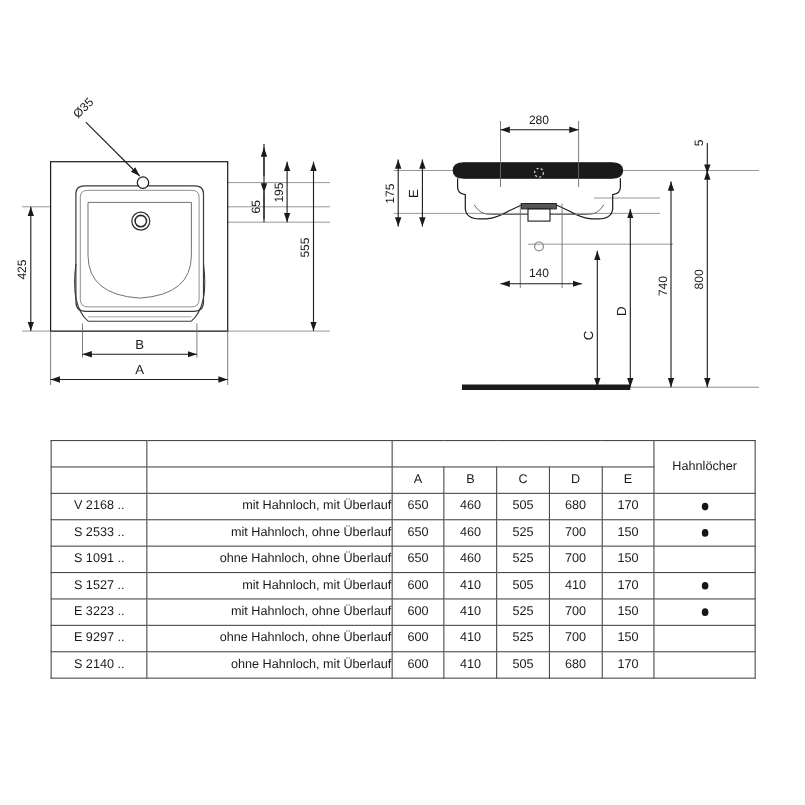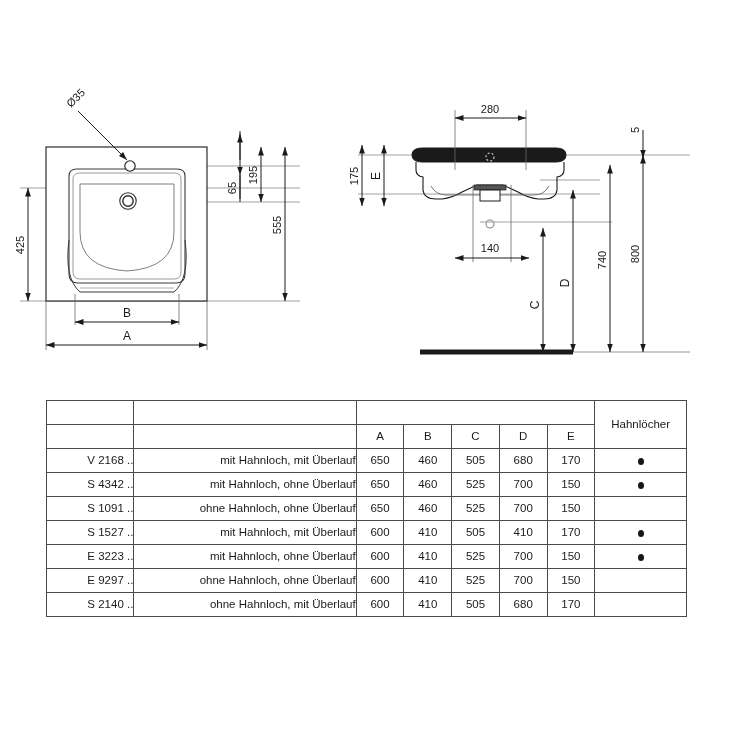--- a/index.html
+++ b/index.html
@@ -39,21 +39,21 @@
     color: #1a1a1a;
     line-height: 1.1;
   }
   table.spec td, table.spec th {
     border: 1px solid #4a4a4a;
     padding: 0;
     height: 24px;
     font-weight: normal;
     background: #ffffff;
   }
-  td.c-model  { width: 88px;  padding-left: 9px; text-align: right; }
+  td.c-model  { width: 88px;  padding-left: 9px; text-align: center; }
   td.c-desc   { width: 224px; padding-left: 20px; text-align: right; }
   td.c-dim    { width: 48px;  text-align: center; }
   td.c-hole   { width: 92px;  text-align: center; }
   .dot {
     display: inline-block;
     width: 6px; height: 7px;
     border-radius: 50%;
     background: #161616;
     vertical-align: middle;
   }
@@ -234,21 +234,21 @@
             <td class="c-model">V 2168 ..</td>
             <td class="c-desc">mit Hahnloch, mit Überlauf</td>
             <td class="c-dim">650</td>
             <td class="c-dim">460</td>
             <td class="c-dim">505</td>
             <td class="c-dim">680</td>
             <td class="c-dim">170</td>
             <td class="c-hole"><span class="dot"></span></td>
           </tr>
           <tr>
-            <td class="c-model">S 4342 ..</td>
+            <td class="c-model">S 2533 ..</td>
             <td class="c-desc">mit Hahnloch, ohne Überlauf</td>
             <td class="c-dim">650</td>
             <td class="c-dim">460</td>
             <td class="c-dim">525</td>
             <td class="c-dim">700</td>
             <td class="c-dim">150</td>
             <td class="c-hole"><span class="dot"></span></td>
           </tr>
           <tr>
             <td class="c-model">S 1091 ..</td>

